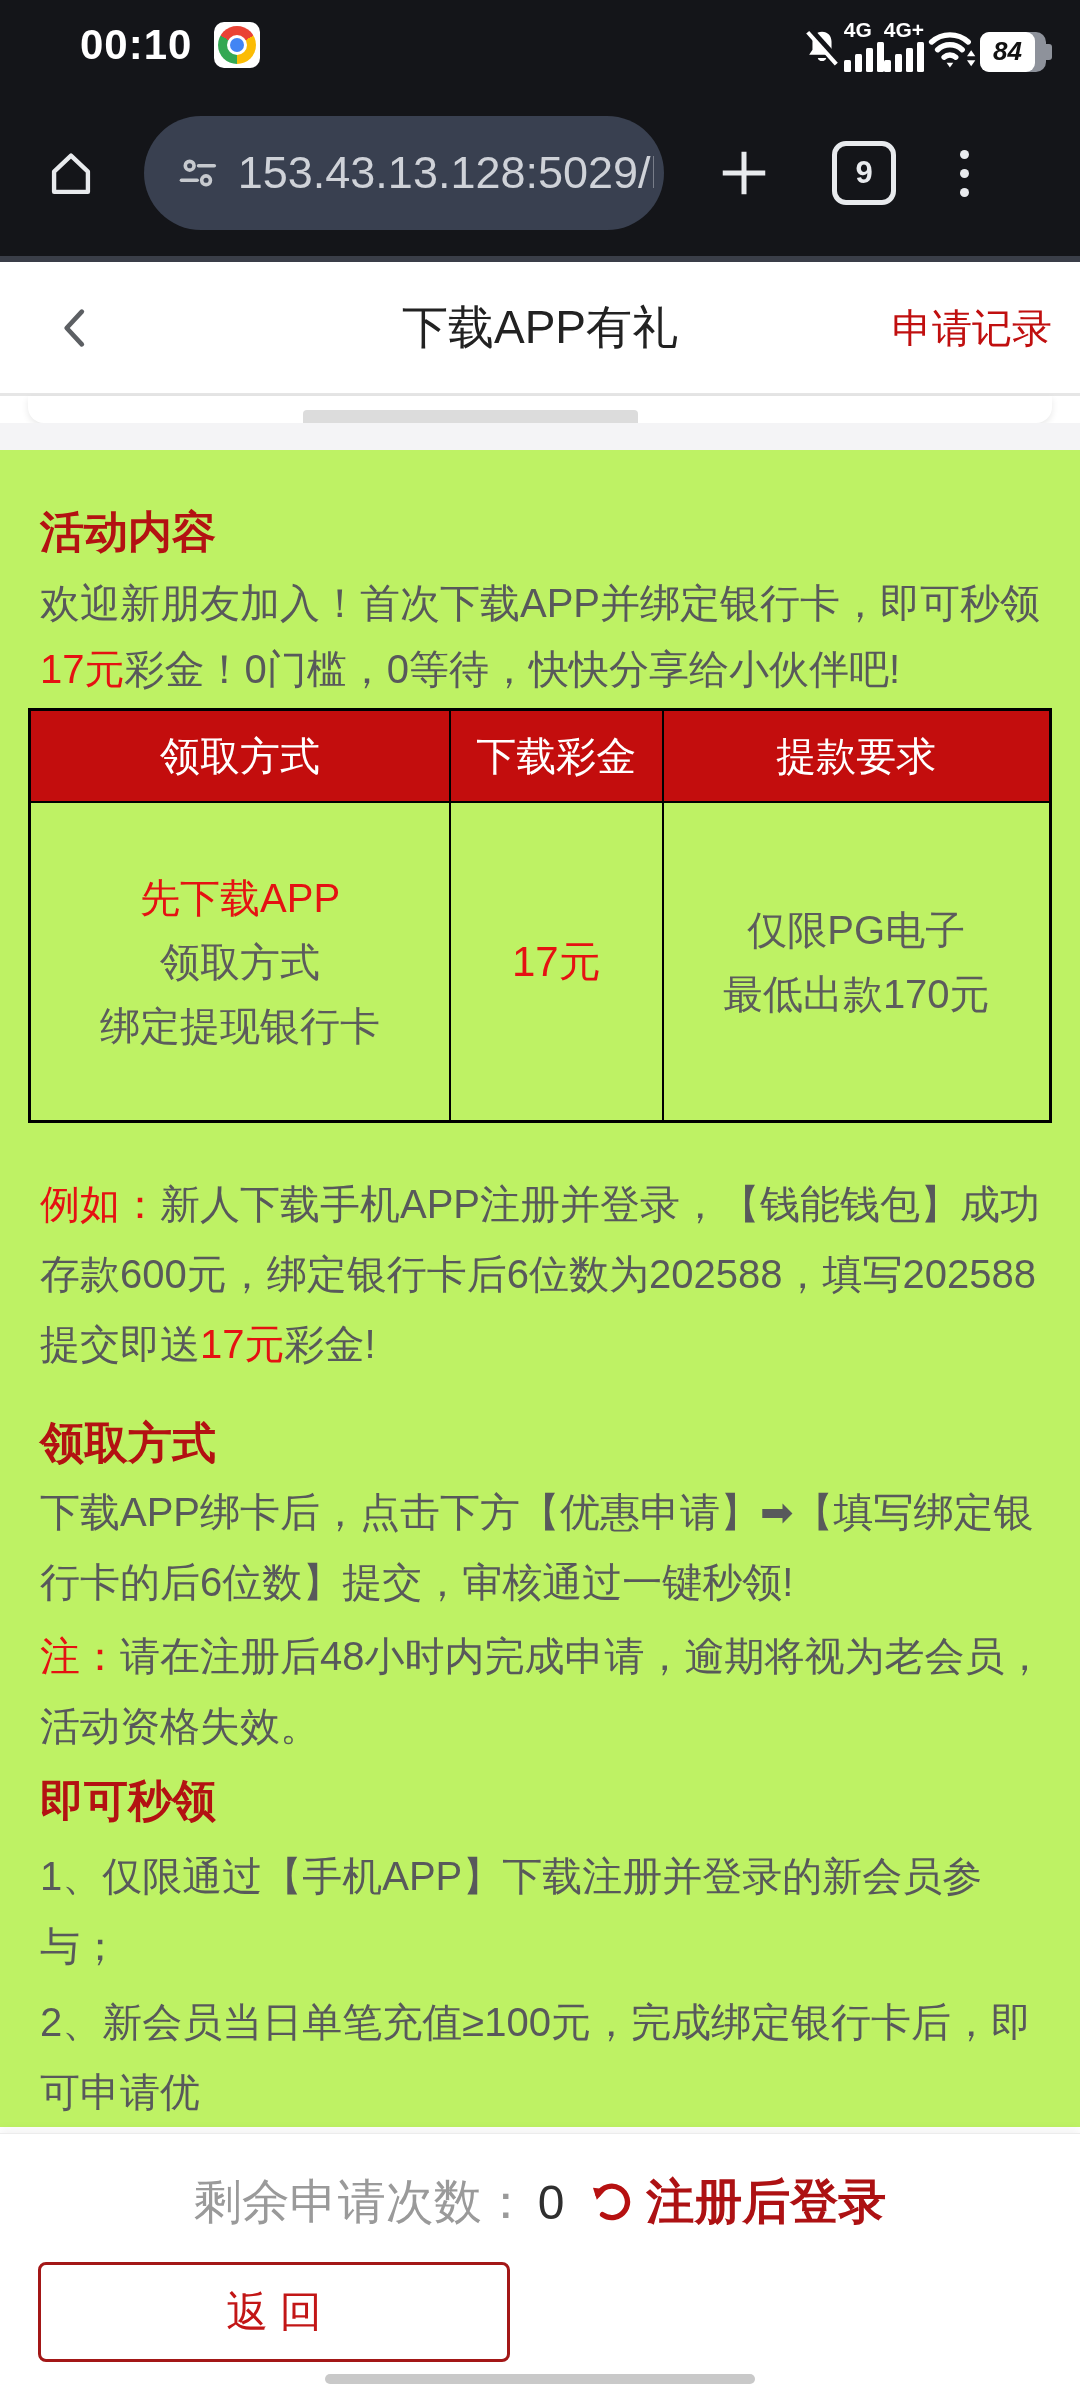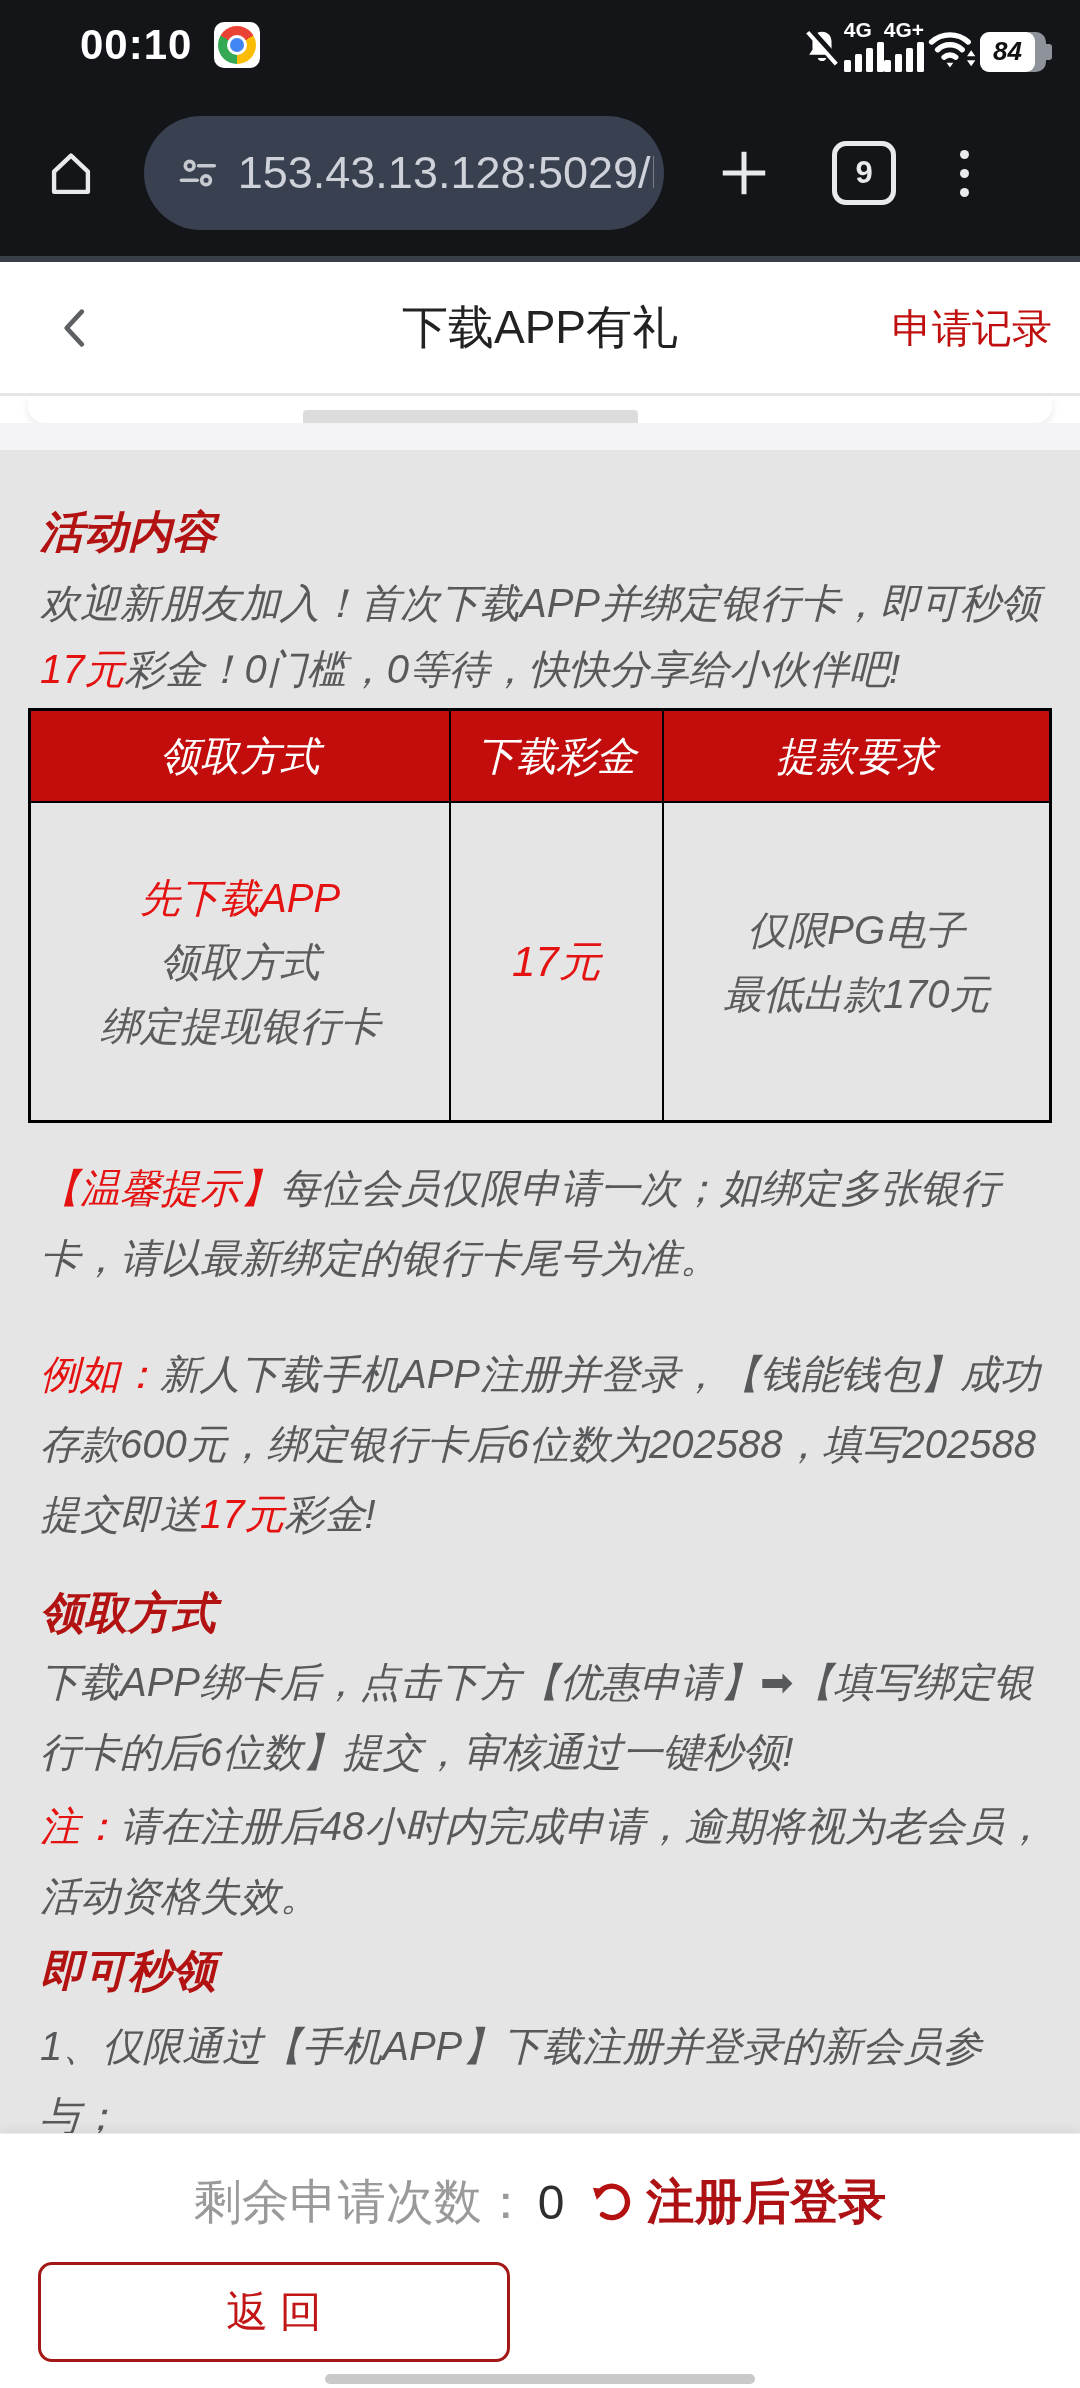--- a/index.html
+++ b/index.html
@@ -53,21 +53,21 @@
   .back-btn{position:absolute;left:48px;top:34px;width:56px;height:64px;}
   .page-title{position:absolute;left:0;width:1080px;text-align:center;color:#222;font-size:46px;font-weight:500;}
   .records-link{position:absolute;right:28px;color:var(--link-red);font-size:40px;}
   .header-divider{position:absolute;left:0;top:393px;width:1080px;height:3px;background:var(--divider);}
   .card-strip{position:absolute;left:28px;top:396px;width:1024px;height:27px;background:#fff;
     border-radius:0 0 16px 16px;box-shadow:0 3px 7px rgba(0,0,0,0.09);}
   .strip-pill{position:absolute;left:275px;bottom:0;width:335px;height:13px;background:var(--strip-pill);border-radius:4px 4px 0 0;}
   .gray-gap{position:absolute;left:0;top:423px;width:1080px;height:27px;background:var(--gap-bg);}
 
   
-  .content{position:absolute;left:0;top:450px;width:1080px;background:#e5e5e5;font-style:italic;}
+  .content{position:absolute;left:0;top:450px;width:1080px;background:#bef264;}
   .content h2{margin:0 36px 0 40px;font-size:44px;line-height:52px;font-weight:700;color:var(--heading-red);}
   .content p{margin:0 34px 0 40px;font-size:40px;line-height:70px;color:var(--body-gray);}
   .accent{color:var(--accent-red);}
   .h-activity{margin-top:56px !important;}
   .p-intro{margin-top:12px !important;line-height:66px !important;}
   .bonus-table{margin:6px 0 0 28px;width:1024px;border-collapse:collapse;table-layout:fixed;}
   .bonus-table th,.bonus-table td{border:2px solid #000;text-align:center;vertical-align:middle;}
   .bonus-table{border:3px solid #000;}
   .bonus-table th{height:88px;background:var(--table-header-bg);color:#fff;font-size:40px;font-weight:400;}
   .bonus-table td{height:315px;font-size:40px;color:#5c5c5c;}
@@ -85,21 +85,21 @@
 
   
   .footer{position:absolute;left:0;top:2133px;width:1080px;height:255px;background:#fff;
     border-top:1px solid #ececec;box-shadow:0 -4px 10px rgba(0,0,0,0.05);}
   .remain-row{margin-top:36px;display:flex;align-items:center;justify-content:center;font-size:48px;}
   .remain-label{color:var(--footer-label);}
   .remain-count{color:var(--footer-count);margin:0 24px 0 8px;}
   .refresh-icon{width:46px;height:46px;margin-right:12px;}
   .refresh-label{color:var(--footer-refresh);font-weight:700;}
   .btn-row{margin-top:28px;display:flex;justify-content:space-between;padding:0 38px;}
-  .btn{height:100px;border-radius:14px;display:flex;align-items:center;justify-content:center;
+  .btn{height:100px;border-radius:8px;display:flex;align-items:center;justify-content:center;
     font-size:42px;box-sizing:border-box;}
   .btn-back{width:472px;border:3px solid var(--btn-back-border);color:var(--btn-back-text);background:#fff;}
   .btn-apply{width:470px;background:var(--btn-apply-bg);color:#fff;}
   .home-indicator{position:absolute;left:50%;bottom:5px;transform:translateX(-50%);
     width:430px;height:10px;border-radius:6px;background:var(--home-indicator);}
 </style>
 </head>
 <body>
 
 <div class="screen">
@@ -227,21 +227,20 @@
             <span class="bonus-amount accent">17元</span>
           </td>
           <td>
             <div class="cell-line">仅限PG电子</div>
             <div class="cell-line">最低出款170元</div>
           </td>
         </tr>
       </tbody>
     </table>
 
-    <p class="p-tip"><span class="accent">【温馨提示】</span><span>每位会员仅限申请一次；如绑定多张银行卡，请以最新绑定的银行卡尾号为准。</span></p>
     <p class="p-example"><span class="accent">例如：</span><span>新人下载手机APP注册并登录，【钱能钱包】成功存款600元，绑定银行卡后6位数为202588，填写202588提交即送</span><span class="accent">17元</span><span>彩金!</span></p>
 
     <h2 class="h-claim">领取方式</h2>
     <p class="p-steps"><span>下载APP绑卡后，点击下方【优惠申请】➡【填写绑定银行卡的后6位数】提交，审核通过一键秒领!</span></p>
     <p class="p-note"><span class="accent">注：</span><span>请在注册后48小时内完成申请，逾期将视为老会员，活动资格失效。</span></p>
 
     <h2 class="h-rules">即可秒领</h2>
     <p class="p-rule1">1、仅限通过【手机APP】下载注册并登录的新会员参与；</p>
     <p class="p-rule2">2、新会员当日单笔充值≥100元，完成绑定银行卡后，即可申请优</p>
   </div>

